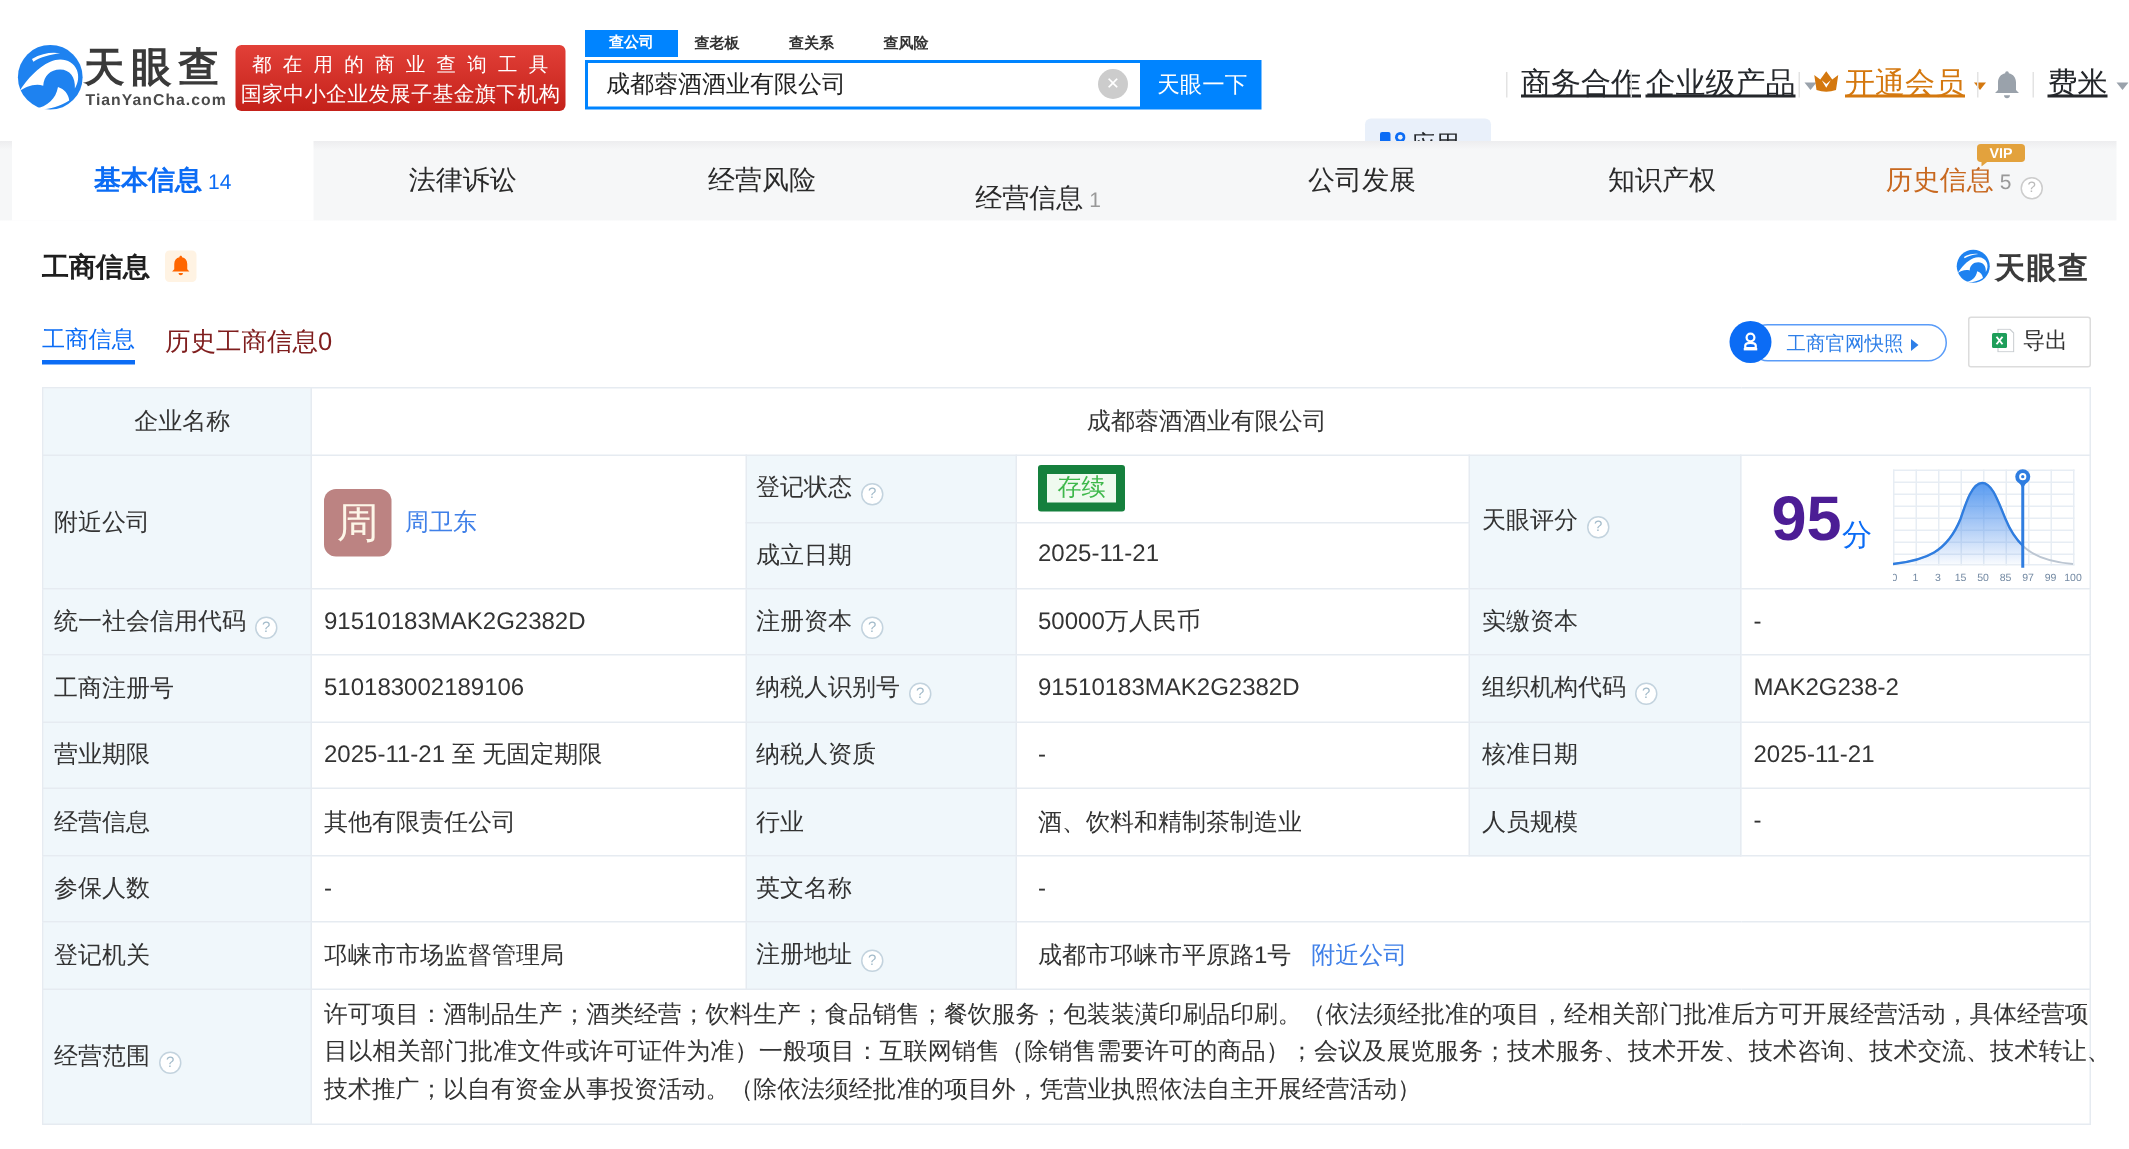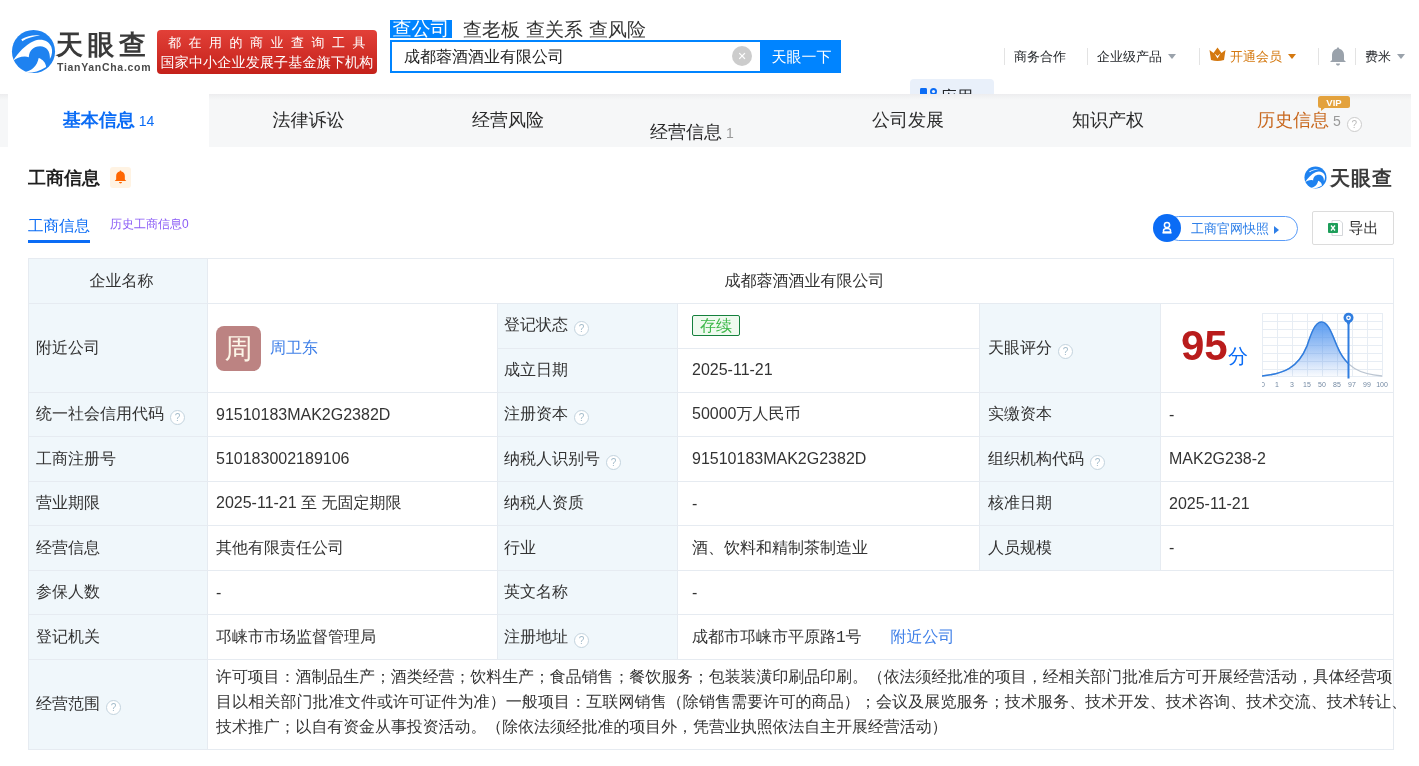--- a/index.html
+++ b/index.html
@@ -6,55 +6,55 @@
 html,body{width:1419px;height:766px;background:#fff;font-family:"Liberation Sans",sans-serif;color:#333;overflow:hidden;}
 .abs{position:absolute;}
 #page{position:relative;width:1419px;height:766px;}
 
 #hdr{position:absolute;left:0;top:0;width:1419px;height:94px;background:#fff;}
 .logo-cn{font-size:27px;font-weight:bold;color:#3a3a3a;letter-spacing:4.5px;line-height:27px;}
 .logo-en{font-size:10.5px;font-weight:bold;color:#4a4a4a;letter-spacing:0.7px;}
 #redbox{position:absolute;left:157px;top:30px;width:220px;height:44px;border-radius:4px;background:linear-gradient(180deg,#e24038,#c4211a);color:#fff;text-align:center;}
 #redbox .l1{font-size:13px;letter-spacing:7.5px;margin-top:4px;margin-left:7px;}
 #redbox .l2{font-size:14px;letter-spacing:0.2px;margin-top:2px;}
-.stab{position:absolute;top:20px;height:20px;line-height:20px;font-size:19px;color:#333;}
+.stab{position:absolute;top:20px;height:20px;line-height:20px;font-size:10px;color:#333;font-weight:bold;}
 #stab1{left:390px;width:62px;top:20px;height:18px;line-height:18px;background:#0084ff;color:#fff;text-align:center;}
 #sinput{position:absolute;left:390px;top:40px;width:372px;height:33px;border:2px solid #0084ff;background:#fff;line-height:29px;font-size:16px;color:#222;padding-left:12px;}
 #sclear{position:absolute;left:732px;top:46px;width:20px;height:20px;border-radius:50%;background:#ccc;color:#fff;font-size:11px;text-align:center;line-height:20px;}
 #sbtn{position:absolute;left:762px;top:40px;width:79px;height:33px;background:#0084ff;color:#fff;font-size:15px;text-align:center;line-height:33px;}
-.nav{position:absolute;top:39px;height:35px;line-height:35px;font-size:13px;color:#24272b;}
+.nav{position:absolute;top:39px;height:35px;line-height:35px;font-size:20px;color:#24272b;text-decoration:underline;}
 .navsep{position:absolute;top:48px;height:17px;width:1px;background:#e3e3e3;}
 .caret{display:inline-block;width:0;height:0;border-left:4.5px solid transparent;border-right:4.5px solid transparent;border-top:5.5px solid #333;vertical-align:2px;margin-left:6px;}
 .caret.gray{border-top-color:#9aa2ab;}
 .caret.orange{border-top-color:#d4780f;}
 #appbtn{position:absolute;left:910px;top:39px;width:84px;height:35px;background:#e9f0fa;border-radius:4px;line-height:35px;font-size:16px;color:#24272b;margin-top:40px;}
 
 #tabbar{position:absolute;left:0;top:94px;width:1411px;height:53px;background:linear-gradient(180deg,#ededef 0,#f6f7f8 6px,#f6f7f8 100%);}
 .tab{position:absolute;top:0;height:53px;line-height:53px;text-align:center;font-size:18px;color:#2a2a2a;}
 #tab-active{left:8px;width:201px;background:#fff;color:#0b6cf5;font-weight:bold;}
 .tcount{font-size:14px;font-weight:normal;color:#999;margin-left:4px;}
 #tab-active .tcount{color:#0b6cf5;font-weight:normal;}
 
 #title{position:absolute;left:28px;top:166px;font-size:18px;font-weight:bold;color:#1f1f1f;}
 #bellbox{position:absolute;left:110px;top:167px;width:21px;height:21px;background:#fff3e3;border-radius:3px;text-align:center;}
 #subtab1{position:absolute;left:28px;top:216px;font-size:15.5px;color:#0b6cf5;}
 #subtab1u{position:absolute;left:28px;top:240px;width:62px;height:3px;background:#0b6cf5;}
-#subtab2{position:absolute;left:110px;top:216px;font-size:12px;color:#8b5cf6;}
+#subtab2{position:absolute;left:110px;top:216px;font-size:17px;color:#7f1d1d;}
 #snapbtn{position:absolute;left:1166px;top:216px;width:132px;height:25px;border:1px solid #5a9cf8;border-radius:13px;color:#2e7fe8;font-size:13px;line-height:24px;padding-left:24px;background:#fff;}
 #snapcircle{position:absolute;left:1153px;top:214px;width:28px;height:28px;border-radius:50%;background:#0b6cf5;z-index:3;}
 #exportbtn{position:absolute;left:1312px;top:211px;width:82px;height:34px;border:1px solid #dcdcdc;border-radius:2px;background:#fff;font-size:15px;color:#333;line-height:32px;text-align:center;}
 
 table{border-collapse:collapse;table-layout:fixed;}
 #info{position:absolute;left:28px;top:258px;width:1365px;}
 td{border:1px solid #e6ebf1;font-size:16px;color:#333;padding:0 0 0 8px;vertical-align:middle;}
 td.lb{background:#f0f7fb;padding-left:7px;}
 td.l3{padding-left:6px;}td.l5{padding-left:8px;}
 .qi{display:inline-block;width:15px;height:15px;border:1px solid #c3d3de;border-radius:50%;color:#a4bccb;font-size:10px;line-height:14px;text-align:center;vertical-align:-2px;margin-left:6px;background:#fff;}
 a.lk{color:#4080e8;text-decoration:none;}
-.tag{display:inline-block;border:1px solid #15803d;background:#effaef;color:#3eb84b;font-size:16px;line-height:19px;padding:0 7px;border-radius:2px;}
+.tag{display:inline-block;border:6px solid #15803d;background:#effaef;color:#3eb84b;font-size:16px;line-height:19px;padding:0 7px;border-radius:2px;}
 </style>
 </head>
 <body>
 <div id="page">
 
   <div id="hdr">
     <svg class="abs" style="left:11px;top:29px" width="45" height="45" viewBox="0 0 48 48">
       <circle cx="24" cy="24" r="23" fill="#1e82f0"></circle>
       <path d="M2,34 C8,25 15,17 24,13 C32,9.5 40,12 43,19 C44.5,23 44,28 41.5,32 C42,24 38,18.5 31,18.5 C24,18.5 19.5,23 19,30 C13,28 6,31 2,34 Z" fill="#fff"></path>
       <path d="M11,11 C18,7 25,6 31,7 C24,8 17,9.5 12,13 Z" fill="#fff"></path>
@@ -169,21 +169,21 @@
         <div style="display:flex;align-items:center;">
           <div style="width:45px;height:45px;border-radius:8px;background:#bc8382;color:#fdf6e8;font-size:28px;text-align:center;line-height:45px;">周</div>
           <a class="lk" style="margin-left:9px;font-size:16px;" href="#">周卫东</a>
         </div>
       </td>
       <td class="lb l3">登记状态<span class="qi">?</span></td>
       <td style="padding-left:14px;"><span class="tag">存续</span></td>
       <td class="lb l5" rowspan="2">天眼评分<span class="qi">?</span></td>
       <td rowspan="2" style="padding:0;">
         <div style="position:relative;height:88px;">
-          <span style="position:absolute;left:20px;top:20px;font-size:42px;font-weight:bold;color:#b91c1c;line-height:44px;text-align:center;">95</span>
+          <span style="position:absolute;left:20px;top:20px;font-size:42px;font-weight:bold;color:#4c1d95;line-height:44px;text-align:center;">95</span>
           <span style="position:absolute;left:67px;top:39px;font-size:20px;color:#0b6cf5;">分</span>
           <svg style="position:absolute;left:101px;top:8px;" width="126" height="78" viewBox="0 0 126 78">
             <defs>
               <linearGradient id="cg" x1="0" y1="0" x2="0" y2="1">
                 <stop offset="0" stop-color="#4a93f0" stop-opacity="0.92"></stop>
                 <stop offset="1" stop-color="#4a8ae8" stop-opacity="0.04"></stop>
               </linearGradient>
               <clipPath id="clipL">
                     <rect x="0" y="0" width="86.5" height="66"></rect>
                   </clipPath>
@@ -254,21 +254,21 @@
     <tr style="height:44px;padding-left:28px;">
           <td class="lb">参保人数</td>
           <td>-</td>
           <td class="lb l3">英文名称</td>
           <td colspan="3" style="padding-left:14px;">-</td>
         </tr>
     <tr style="height:45px;">
           <td class="lb">登记机关</td>
           <td>邛崃市市场监督管理局</td>
           <td class="lb l3">注册地址<span class="qi">?</span></td>
-          <td colspan="3" style="padding-left:14px;font-family:Liberation Mono, monospace;">成都市邛崃市平原路1号&nbsp;&nbsp;&nbsp;<a class="lk" href="#">附近公司</a></td>
+          <td colspan="3" style="padding-left:14px;">成都市邛崃市平原路1号&nbsp;&nbsp;&nbsp;<a class="lk" href="#">附近公司</a></td>
         </tr>
     <tr style="height:90px;">
           <td class="lb">经营范围<span class="qi">?</span></td>
           <td colspan="5" style="line-height:25px;padding:0 0 6px 8px;">
             <div id="bl1" style="white-space:nowrap;transform-origin:0 50%;transform:scaleX(0.9936);">许可项目：酒制品生产；酒类经营；饮料生产；食品销售；餐饮服务；包装装潢印刷品印刷。（依法须经批准的项目，经相关部门批准后方可开展经营活动，具体经营项</div>
             <div id="bl2" style="white-space:nowrap;transform-origin:0 50%;transform:scaleX(1.0061);">目以相关部门批准文件或许可证件为准）一般项目：互联网销售（除销售需要许可的商品）；会议及展览服务；技术服务、技术开发、技术咨询、技术交流、技术转让、</div>
             <div id="bl3" style="white-space:nowrap;transform-origin:0 50%;transform:scaleX(0.9938);">技术推广；以自有资金从事投资活动。（除依法须经批准的项目外，凭营业执照依法自主开展经营活动）</div>
           </td>
         </tr>
   </tbody>

